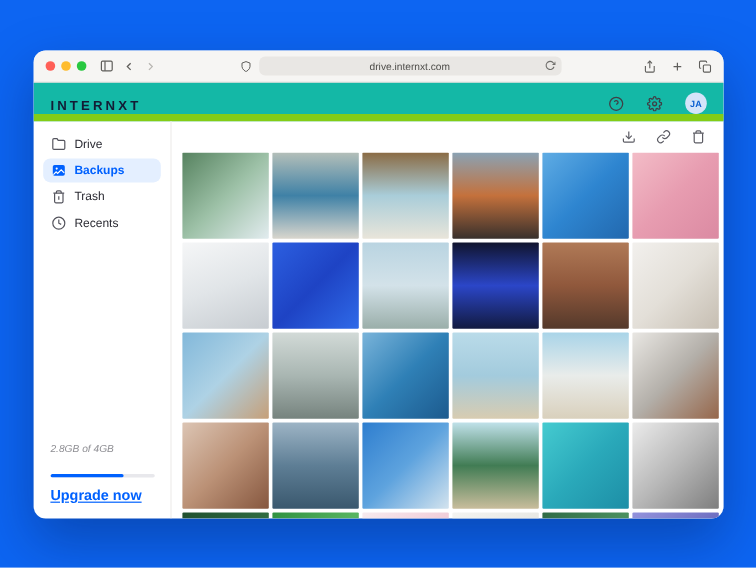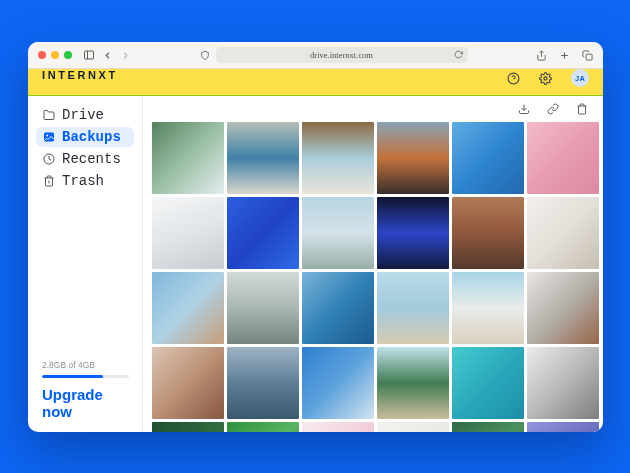--- a/index.html
+++ b/index.html
@@ -11,66 +11,66 @@
   }
   .window{
     position:absolute;left:28px;top:42px;width:575px;height:390px;
     background:#ffffff;border-radius:10px;overflow:hidden;
     box-shadow:0 18px 45px rgba(0,20,70,.35);
     display:flex;flex-direction:column;
   }
   
   .chrome{
     height:26px;flex:0 0 26px;background:#f6f5f3;border-bottom:1px solid #e0dedb;
-    display:flex;align-items:center;padding:0 10px;gap:7px;font-family:Liberation Serif, serif;
+    display:flex;align-items:center;padding:0 10px;gap:7px;
   }
   .traffic{display:flex;gap:5px;align-items:center;margin-right:4px;}
   .dot{width:8px;height:8px;border-radius:50%;}
   .chrome-btn{display:flex;align-items:center;justify-content:center;color:#5f5e5b;}
   .chrome-btn.disabled{color:#b9b7b3;}
   .chrome-btn svg{display:block;}
   .url-wrap{flex:1;display:flex;align-items:center;justify-content:center;gap:6px;min-width:0;}
   .url-bar{
     width:252px;height:16px;background:#e9e7e4;border-radius:5px;
     display:flex;align-items:center;justify-content:center;position:relative;
     font-size:8.5px;color:#4d4c49;
   }
   .url-refresh{position:absolute;right:5px;top:3px;color:#6f6e6b;}
   .chrome-right{display:flex;gap:12px;align-items:center;}
   
   .app-header{
-    height:26px;flex:0 0 26px;background:#fde047;border-bottom:1px solid #84cc16;
-    display:flex;align-items:flex-start;justify-content:space-between;padding:0 14px;
+    height:26px;flex:0 0 26px;background:#14b8a6;border-bottom:6px solid #84cc16;
+    display:flex;align-items:flex-end;justify-content:space-between;padding:0 14px;
   }
   .logo{font-size:11px;font-weight:800;letter-spacing:2.6px;color:#131c35;}
   .header-right{display:flex;align-items:center;gap:19px;}
   .header-icon{color:#3f3f46;display:flex;align-items:center;}
   .avatar{
     width:18px;height:18px;border-radius:50%;background:#d4e4f9;color:#0b5fd1;
     font-size:7.5px;font-weight:700;display:flex;align-items:center;justify-content:center;
     letter-spacing:.3px;
   }
   
   .app-body{flex:1;display:flex;min-height:0;}
   .sidebar{
     width:115px;flex:0 0 115px;border-right:1px solid #eeedeb;
     position:relative;padding-top:7px;box-sizing:border-box;
   }
   .nav-item{
     display:flex;align-items:center;gap:7px;height:20px;margin:2px 8px;
-    padding:0 7px;border-radius:6px;font-size:14px;color:#2b2b33;cursor:default;font-family:Liberation Mono, monospace;
+    padding:0 7px;border-radius:6px;font-size:10px;color:#2b2b33;cursor:default;
   }
   .nav-item .nav-ic{display:flex;align-items:center;color:#55555e;}
   .nav-item.active{background:#e4efff;color:#0061fe;font-weight:700;}
   .nav-item.active .nav-ic{color:#0061fe;}
   .storage{position:absolute;left:14px;right:13px;bottom:12px;}
-  .storage-text{font-size:8.5px;color:#8e8e93;margin-bottom:5px;}
+  .storage-text{font-size:8.5px;color:#8e8e93;margin-bottom:16px;font-style:italic;}
   .storage-track{height:3px;background:#e8e8ec;border-radius:2px;overflow:hidden;}
   .storage-fill{height:3px;background:#0061fe;border-radius:2px;width:0;}
-  .upgrade{font-size:15px;color:#0061fe;font-weight:700;margin-top:8px;}
+  .upgrade{font-size:12px;color:#0061fe;font-weight:700;margin-top:8px;text-decoration:underline;}
   
   .content{flex:1;display:flex;flex-direction:column;min-width:0;}
   .content-toolbar{
     height:26px;flex:0 0 26px;display:flex;align-items:center;justify-content:flex-end;
     gap:17px;padding-right:15px;color:#5c5c64;
   }
   .tool-icon{display:flex;align-items:center;}
   .grid{
     flex:1;min-height:0;overflow:hidden;
     padding:0 4px 0 9px;
@@ -184,35 +184,35 @@
               <rect x="2" y="3" width="20" height="18" rx="3" fill="currentColor"></rect>
               <circle cx="8.5" cy="9" r="1.8" fill="#ffffff"></circle>
               <path d="M21 16l-5-5-6 6-2.5-2.5L3 19" fill="none" stroke="#ffffff" stroke-width="2"></path>
             </svg>
         </span>
         <span>Backups</span>
       </div>
       <div class="nav-item">
         <span class="nav-ic">
           <svg width="12" height="12" viewBox="0 0 24 24" fill="none" stroke="currentColor" stroke-width="2">
-              <circle cx="12" cy="12" r="10"></circle>
-              <polyline points="12 6 12 12 16 14"></polyline>
-            </svg>
-        </span>
-        <span>Recents</span>
-      </div>
-      <div class="nav-item">
-        <span class="nav-ic">
-          <svg width="12" height="12" viewBox="0 0 24 24" fill="none" stroke="currentColor" stroke-width="2">
               <polyline points="3 6 5 6 21 6"></polyline>
               <path d="M19 6v14a2 2 0 0 1-2 2H7a2 2 0 0 1-2-2V6m3 0V4a2 2 0 0 1 2-2h4a2 2 0 0 1 2 2v2"></path>
               <line x1="12" y1="11" x2="12" y2="17"></line>
             </svg>
         </span>
         <span>Trash</span>
+      </div>
+      <div class="nav-item">
+        <span class="nav-ic">
+          <svg width="12" height="12" viewBox="0 0 24 24" fill="none" stroke="currentColor" stroke-width="2">
+              <circle cx="12" cy="12" r="10"></circle>
+              <polyline points="12 6 12 12 16 14"></polyline>
+            </svg>
+        </span>
+        <span>Recents</span>
       </div>
 
       <div class="storage">
         <div class="storage-text">2.8GB of 4GB</div>
         <div class="storage-track">
           <div class="storage-fill" id="storage-fill" style="width: 70%;"></div>
         </div>
         <div class="upgrade">Upgrade now</div>
       </div>
     </div>

